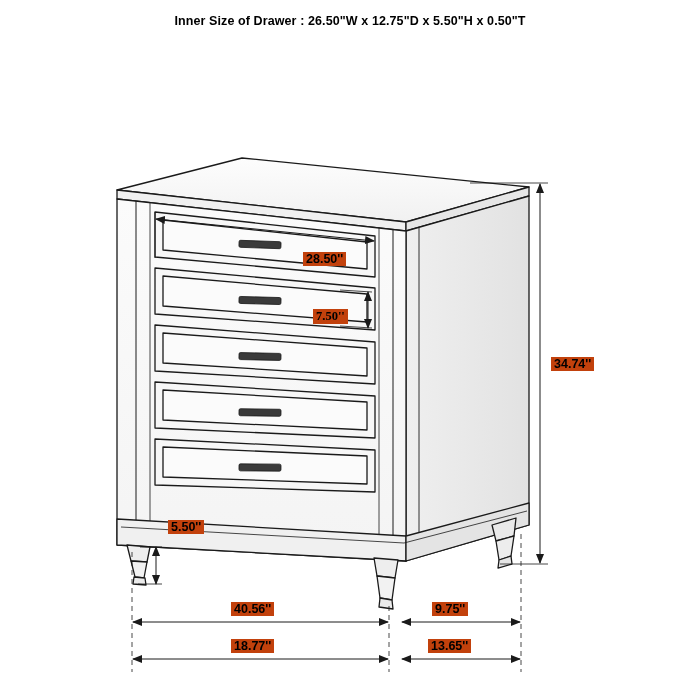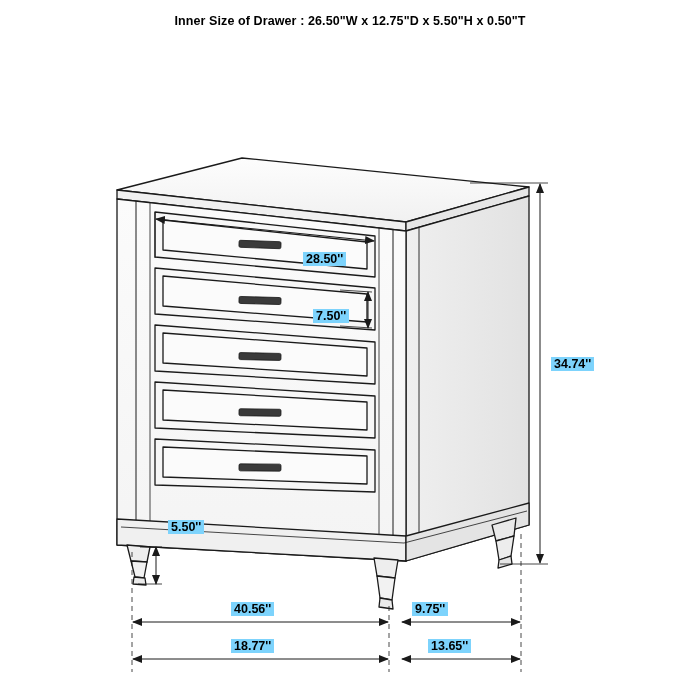--- a/index.html
+++ b/index.html
@@ -29,21 +29,21 @@
     font-size: 12.5px;
     font-weight: bold;
     letter-spacing: 0.1px;
     color: #000;
   }
   .dimlabel {
     position: absolute;
     font-size: 12.5px;
     font-weight: bold;
     color: #000;
-    background: #7dd3fc;
+    background: #c2410c;
     padding: 0 3px;
     white-space: nowrap;
   }
   svg.art {
     position: absolute;
     left: 0;
     top: 0;
     width: 700px;
     height: 700px;
   }
@@ -173,21 +173,21 @@
 
       <line x1="402" y1="622" x2="520" y2="622" marker-start="url(#arrHs)" marker-end="url(#arrH)"></line>
 
       <line x1="133" y1="659" x2="388" y2="659" marker-start="url(#arrHs)" marker-end="url(#arrH)"></line>
 
       <line x1="402" y1="659" x2="520" y2="659" marker-start="url(#arrHs)" marker-end="url(#arrH)"></line>
     </g>
   </svg>
 
   <div class="dimlabel" style="left:303px; top:252px;">28.50''</div>
-  <div class="dimlabel" style="left:313px; top:309px;">7.50''</div>
+  <div class="dimlabel" style="left:313px; top:309px;font-family:Liberation Serif, serif;">7.50''</div>
   <div class="dimlabel" style="left:551px; top:357px;">34.74''</div>
   <div class="dimlabel" style="left:168px; top:520px;">5.50''</div>
   <div class="dimlabel" style="left:231px; top:602px;">40.56''</div>
-  <div class="dimlabel" style="left:412px; top:602px;">9.75''</div>
+  <div class="dimlabel" style="left:432px; top:602px;">9.75''</div>
   <div class="dimlabel" style="left:231px; top:639px;">18.77''</div>
   <div class="dimlabel" style="left:428px; top:639px;">13.65''</div>
 
 </div>
 
 </body></html>

